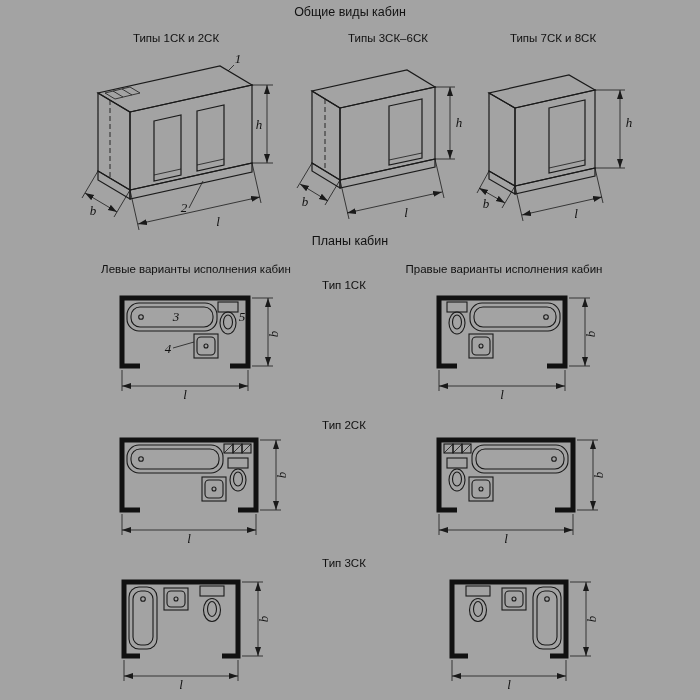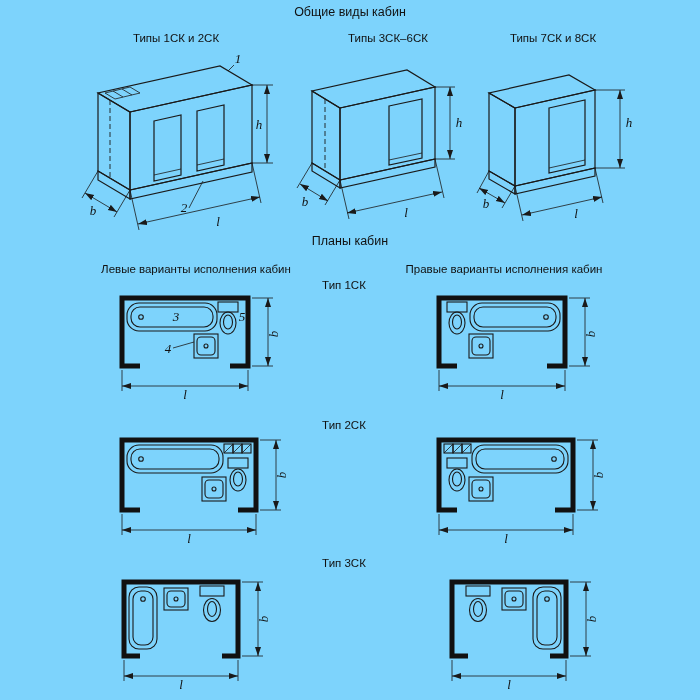--- a/index.html
+++ b/index.html
@@ -1,16 +1,16 @@
 <!DOCTYPE html>
 <html><head>
 <meta charset="utf-8">
 <style>
   html,body{margin:0;padding:0;background:#ffffff;}
-  .canvas{width:700px;height:700px;background:#7dd3fc;position:relative;overflow:hidden;
+  .canvas{width:700px;height:700px;background:#a3a3a3;position:relative;overflow:hidden;
           font-family:"Liberation Sans",sans-serif;}
   svg{display:block;}
   .t-h1{font:12.5px "Liberation Sans",sans-serif;fill:#111;}
   .t-h2{font:11.5px "Liberation Sans",sans-serif;fill:#111;}
   .t-dim{font:italic 13px "Liberation Serif",serif;fill:#111;}
   .t-call{font:italic 13px "Liberation Serif",serif;fill:#111;}
   .ln{stroke:#1a1a1a;stroke-width:1.2;fill:none;stroke-linejoin:miter;}
   .fxn{stroke:#1a1a1a;stroke-width:1.1;fill:none;}
   .thin{stroke:#1a1a1a;stroke-width:0.8;fill:none;}
   .dash{stroke:#1a1a1a;stroke-width:0.9;fill:none;stroke-dasharray:5 3;}

